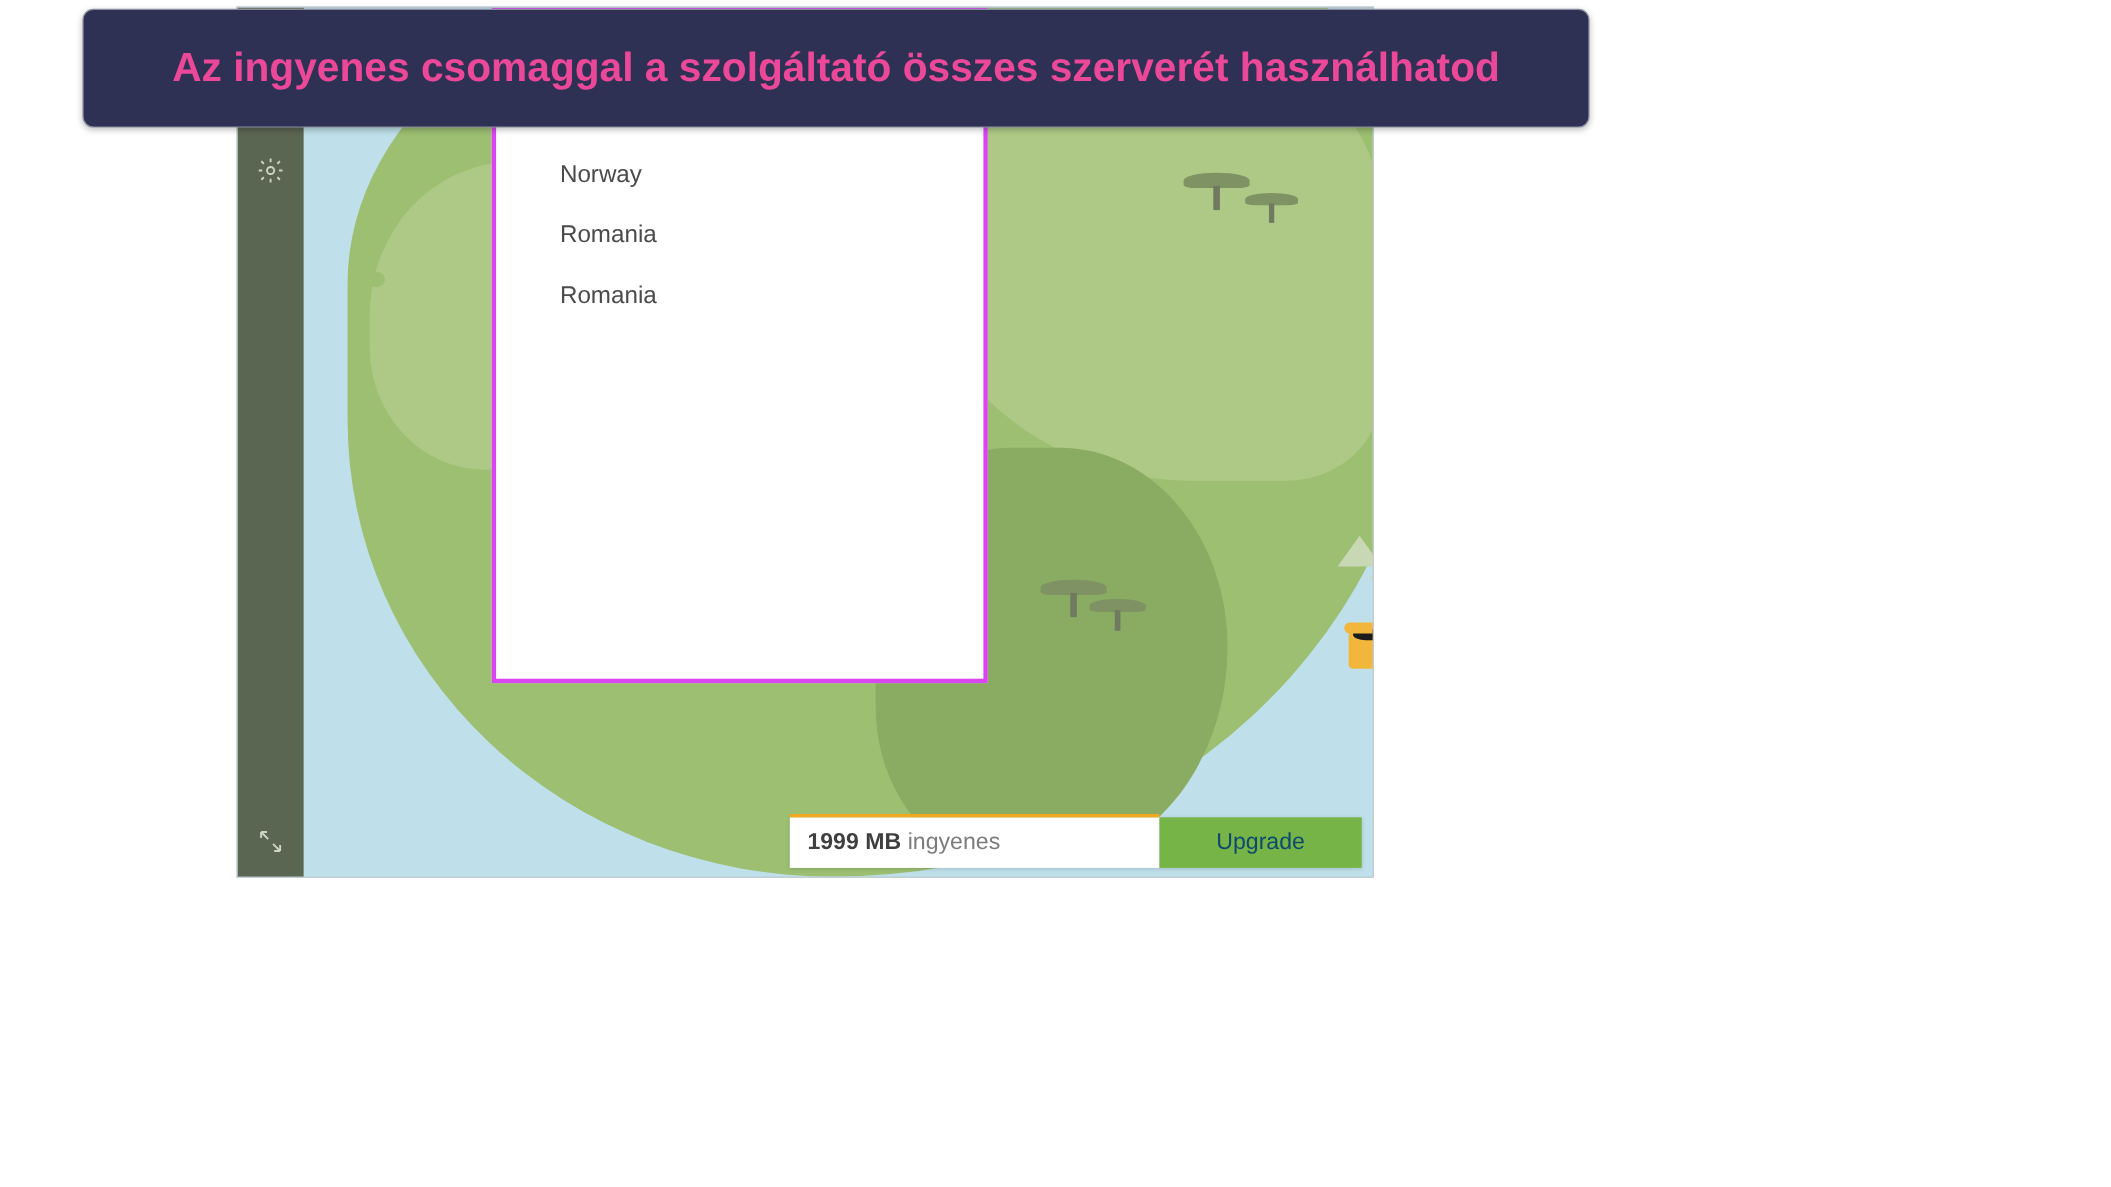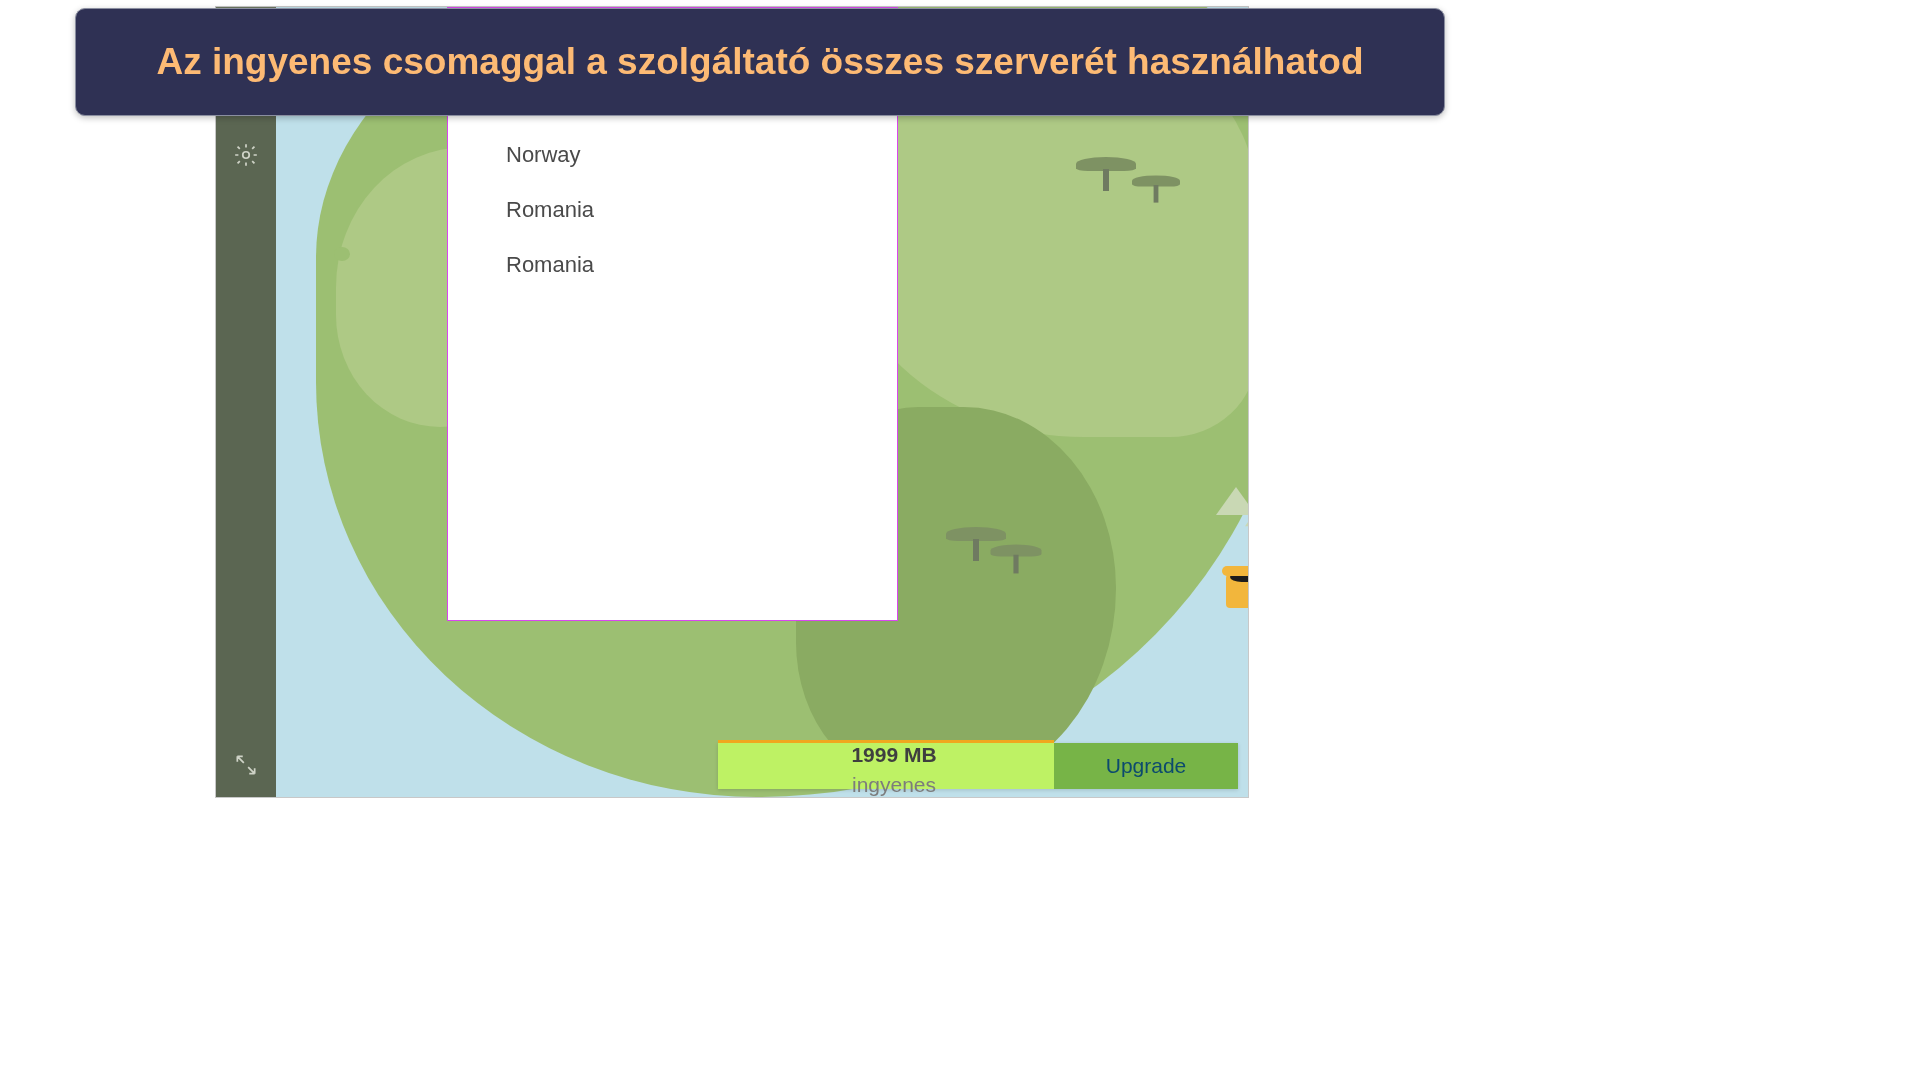--- a/index.html
+++ b/index.html
@@ -21,21 +21,21 @@
     background: #2f3154;
     border: 1px solid #8a8ea0;
     border-radius: 10px;
     display: flex;
     align-items: center;
     justify-content: center;
     z-index: 50;
     box-shadow: 0 2px 6px rgba(0,0,0,0.25);
   }
   .banner-text {
-    color: #fdba74;
+    color: #ec4899;
     font-size: 37px;
     font-weight: 600;
     text-align: center;
     line-height: 1.25;
     padding: 0 40px;
   }
 
   .app-window {
     position: absolute;
     left: 215px;
@@ -147,21 +147,21 @@
   }
 
   
   .dropdown {
     position: absolute;
     left: 231px;
     top: 0;
     width: 451px;
     height: 614px;
     background: #ffffff;
-    border: 1px solid #d946ef;
+    border: 4px solid #d946ef;
     z-index: 20;
     display: flex;
     flex-direction: column;
   }
   .search-box {
     margin: 10px 12px 8px 12px;
     height: 42px;
     border: 2px solid #8f8f8f;
     display: flex;
     align-items: center;
@@ -214,28 +214,27 @@
     z-index: 15;
     box-shadow: 0 1px 4px rgba(0,0,0,0.15);
   }
   .progress-top {
     position: absolute;
     left: 0; top: -3px; height: 3px; width: 336px;
     background: #f0a81e;
   }
   .remaining {
     width: 336px;
-    background: #bef264;
+    background: #ffffff;
     display: flex;
     align-items: center;
     padding-left: 16px;
     font-size: 21px;
     color: #7c7c7c;
     gap: 6px;
-    flex-direction: column;
   }
   .remaining .amt { font-weight: 700; color: #3f3f3f; }
   .upgrade-btn {
     flex: 1;
     background: #77b447;
     color: #0c4a6e;
     display: flex;
     align-items: center;
     justify-content: center;
     font-size: 21px;

